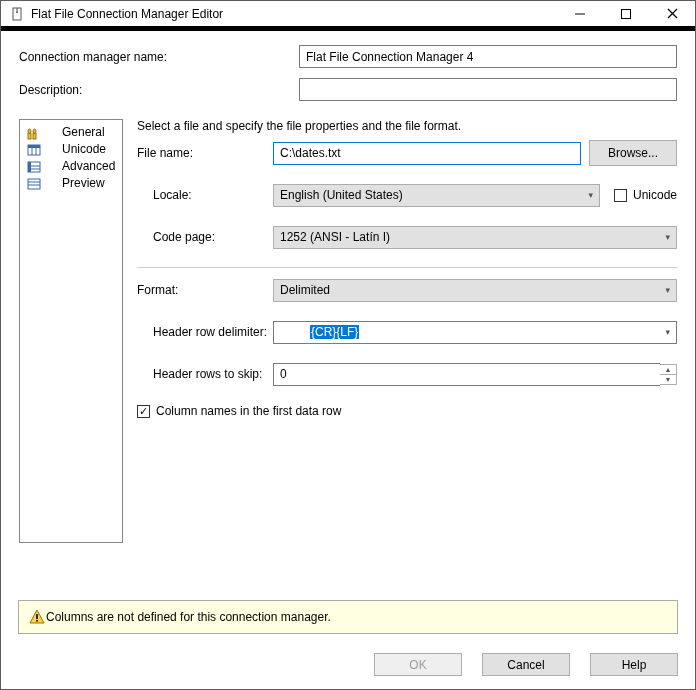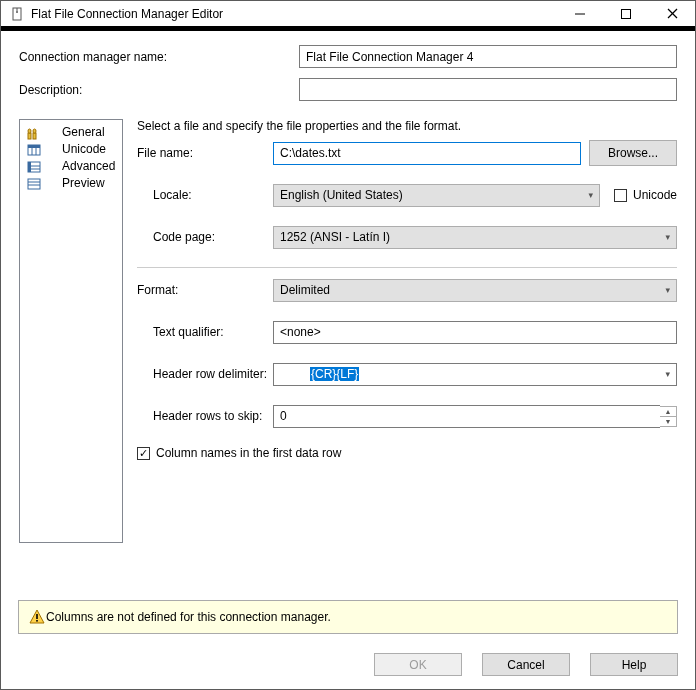--- a/index.html
+++ b/index.html
@@ -223,26 +223,20 @@
       <div class="form-row">
         <span class="form-label">Format:</span>
         <div class="form-field">
           <div class="combo" style="flex:1">
             <span>Delimited</span>
             <span class="arrow">▾</span>
           </div>
         </div>
       </div>
 
-      <div class="form-row indent">
-        <span class="form-label">Text qualifier:</span>
-        <div class="form-field">
-          <input class="text-input" style="flex: 1 1 0%;" value="&lt;none&gt;">
-        </div>
-      </div>
 
       <div class="form-row indent">
         <span class="form-label">Header row delimiter:</span>
         <div class="form-field">
           <div class="combo editable" style="flex:1">
             <span class="hl-sel">{CR}{LF}</span>
             <span class="arrow">▾</span>
           </div>
         </div>
       </div>

